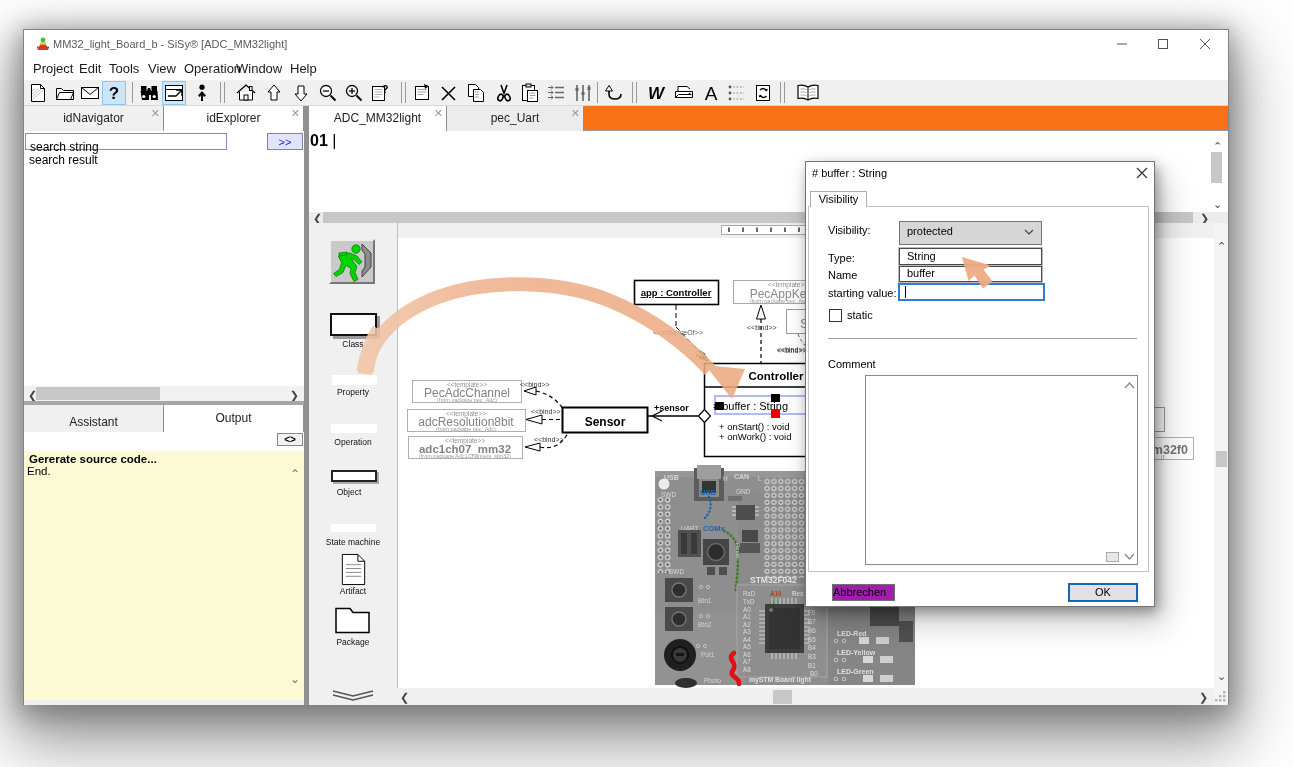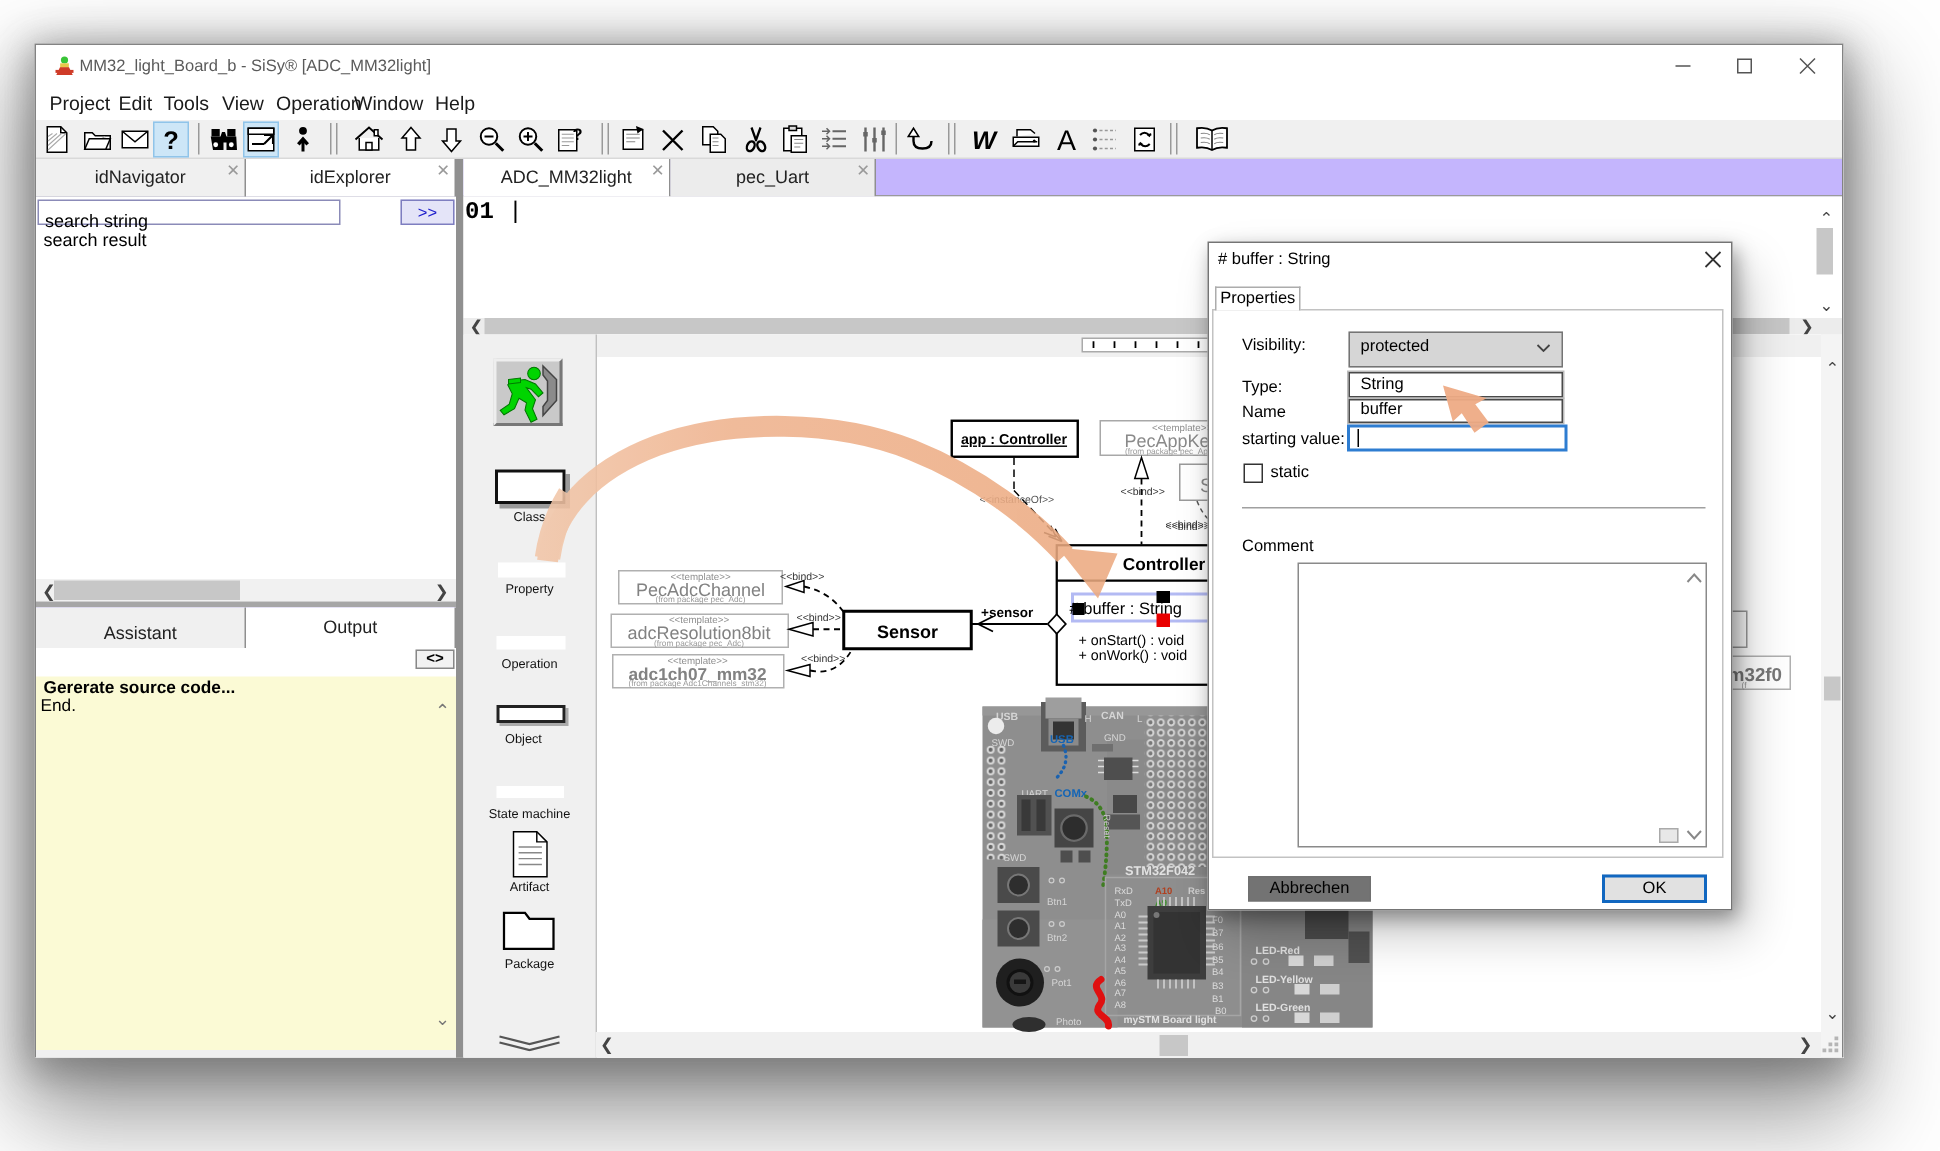--- a/index.html
+++ b/index.html
@@ -18,21 +18,21 @@
 #menubar span{position:absolute;top:3px;}
 
 #toolbar{position:absolute;left:0;top:50px;width:100%;height:26px;background:#f0f0f0;border-bottom:1px solid #d9d9d9;}
 .tbi{position:absolute;top:1px;width:24px;height:24px;display:flex;align-items:center;justify-content:center;}
 .tbi.hl{background:#cde6f7;border:1px solid #90c4e9;}
 .tsep{position:absolute;top:2px;width:1px;height:21px;background:#999;}
 
 #content{position:absolute;left:0;top:76px;width:1204px;height:599px;background:#ababab;}
 
 #lpanel{position:absolute;left:0;top:0;width:280px;height:599px;background:#fff;}
-.tabbar{position:absolute;height:25px;background:#c4b5fd;border-bottom:1px solid #9a9a9a;}
+.tabbar{position:absolute;height:25px;background:#f97316;border-bottom:1px solid #9a9a9a;}
 .tab{position:absolute;top:0;height:25px;font-size:12px;color:#222;text-align:center;border-right:1px solid #8f8f8f;padding-top:5px;}
 .tab .x{position:absolute;right:3px;top:1px;font-size:11px;color:#9a9a9a;}
 #splitter{position:absolute;left:280px;top:0;width:5px;height:599px;background:#909090;}
 #main{position:absolute;left:285px;top:0;width:919px;height:599px;background:#fff;}
 .sbtn{color:#444;font-size:11px;line-height:10px;position:absolute;}
 .thumb{background:#c7c7c7;position:absolute;}
 svg{display:block;}
 svg text{font-family:"Liberation Sans",sans-serif;}
 </style>
 </head>
@@ -324,21 +324,21 @@
       <div class="abs" style="left:0;top:594px;width:280px;height:5px;background:#f0f0f0"></div>
     </div>
     <div id="splitter"></div>
     <div id="main">
       <div class="tabbar" style="left:0;top:0;width:919px">
         <div class="tab" style="left:0;width:138px;background:#fff">ADC_MM32light<span class="x">✕</span></div>
         <div class="tab" style="left:138px;width:137px;background:#ececec">pec_Uart<span class="x">✕</span></div>
       </div>
 
       <div class="abs" style="left:0;top:25px;width:919px;height:81px;background:#fff">
-        <div class="abs" style="left:1px;top:1px;font-family:Liberation Mono, monospace;font-weight:bold;font-size:16px">01 <span style="font-weight:normal">|</span></div>
+        <div class="abs" style="left:1px;top:1px;font-family:Liberation Sans, sans-serif;font-weight:bold;font-size:16px">01 <span style="font-weight:normal">|</span></div>
 
         <div class="sbtn" style="left:904px;top:10px">⌃</div>
         <div class="thumb" style="left:902px;top:21px;width:11px;height:31px"></div>
         <div class="sbtn" style="left:904px;top:68px">⌄</div>
       </div>
 
       <div class="abs" style="left:0;top:106px;width:919px;height:11px;background:#ececec">
         <div class="sbtn" style="left:4px;top:1px">❮</div>
         <div class="thumb" style="left:14px;top:0;width:870px;height:11px"></div>
         <div class="sbtn" style="left:891px;top:1px">❯</div>
@@ -656,21 +656,21 @@
     <path d="M392 143 L432 147 L419 177 Z" fill="#ecaa80"></path>
   </g>
 </svg>
 
 <div id="dialog" class="abs" style="left:805px;top:161px;width:350px;height:446px;background:#fff;border:1px solid #747474;z-index:10;font-size:11px;box-shadow:3px 5px 12px rgba(0,0,0,.35), 10px 16px 30px rgba(0,0,0,.22)">
   <div class="abs" style="left:6px;top:5px"># buffer : String</div>
   <svg class="abs" style="left:330px;top:5px" width="12" height="12">
       <path d="M1 1 L11 11 M11 1 L1 11" stroke="#333" stroke-width="1.2"></path>
     </svg>
 
-  <div class="abs" style="left:4px;top:29px;width:57px;height:16px;background:#fff;border:1px solid #acacac;border-bottom:none;text-align:center;padding-top:1px;z-index:2">Properties</div>
+  <div class="abs" style="left:4px;top:29px;width:57px;height:16px;background:#fff;border:1px solid #acacac;border-bottom:none;text-align:center;padding-top:1px;z-index:2">Visibility</div>
   <div class="abs" style="left:2px;top:44px;width:341px;height:366px;background:#fff;border:1px solid #c2c2c2"></div>
   <div class="abs" style="left:22px;top:62px">Visibility:</div>
   <div class="abs" style="left:93px;top:59px;width:143px;height:24px;background:#d6d6d6;border:1px solid #747474">
     <div class="abs" style="left:7px;top:3px">protected</div>
     <svg class="abs" style="left:124px;top:7px" width="10" height="6">
         <path d="M1 1 L5 5 L9 1" fill="none" stroke="#444" stroke-width="1.2"></path>
       </svg>
   </div>
   <div class="abs" style="left:22px;top:90px">Type:</div>
   <div class="abs" style="left:93px;top:86px;width:143px;height:17px;background:#fff;border:1px solid #4a4a4a;box-shadow:0 0 0 1px #bbb">
@@ -690,19 +690,19 @@
   <div class="abs" style="left:22px;top:196px">Comment</div>
   <div class="abs" style="left:59px;top:213px;width:273px;height:190px;background:#fff;border:1px solid #8a8a8a">
     <svg class="abs" style="left:258px;top:6px" width="11" height="7">
         <path d="M1 6 L5.5 1 L10 6" fill="none" stroke="#888" stroke-width="1.3"></path>
       </svg>
     <div class="abs" style="left:240px;top:176px;width:13px;height:10px;background:#e8e8e8;border:1px solid #aaa"></div>
     <svg class="abs" style="left:258px;top:177px" width="11" height="7">
         <path d="M1 1 L5.5 6 L10 1" fill="none" stroke="#888" stroke-width="1.3"></path>
       </svg>
   </div>
-  <div class="abs" style="left:26px;top:422px;width:82px;height:17px;background:#737373;border:1px solid #707070;text-align:center;padding-top:1px">Abbrechen</div>
+  <div class="abs" style="left:26px;top:422px;width:63px;height:17px;background:#a21caf;border:1px solid #707070;text-align:left;padding-top:1px">Abbrechen</div>
   <div class="abs" style="left:262px;top:421px;width:70px;height:19px;background:#e1e1e1;border:2px solid #1167c0;text-align:center;padding-top:1px">OK</div>
 </div>
 
 <svg class="abs" style="left:955px;top:250px;z-index:20;pointer-events:none" width="60" height="50" viewBox="0 0 60 50">
   <path d="M7 7 L13.5 31 L19.5 25.5 L28 38.5 L37.5 31.5 L28.5 19.5 L36 15.5 Z" fill="#eeab85" opacity="0.95"></path>
 </svg>
 
 </body></html>

